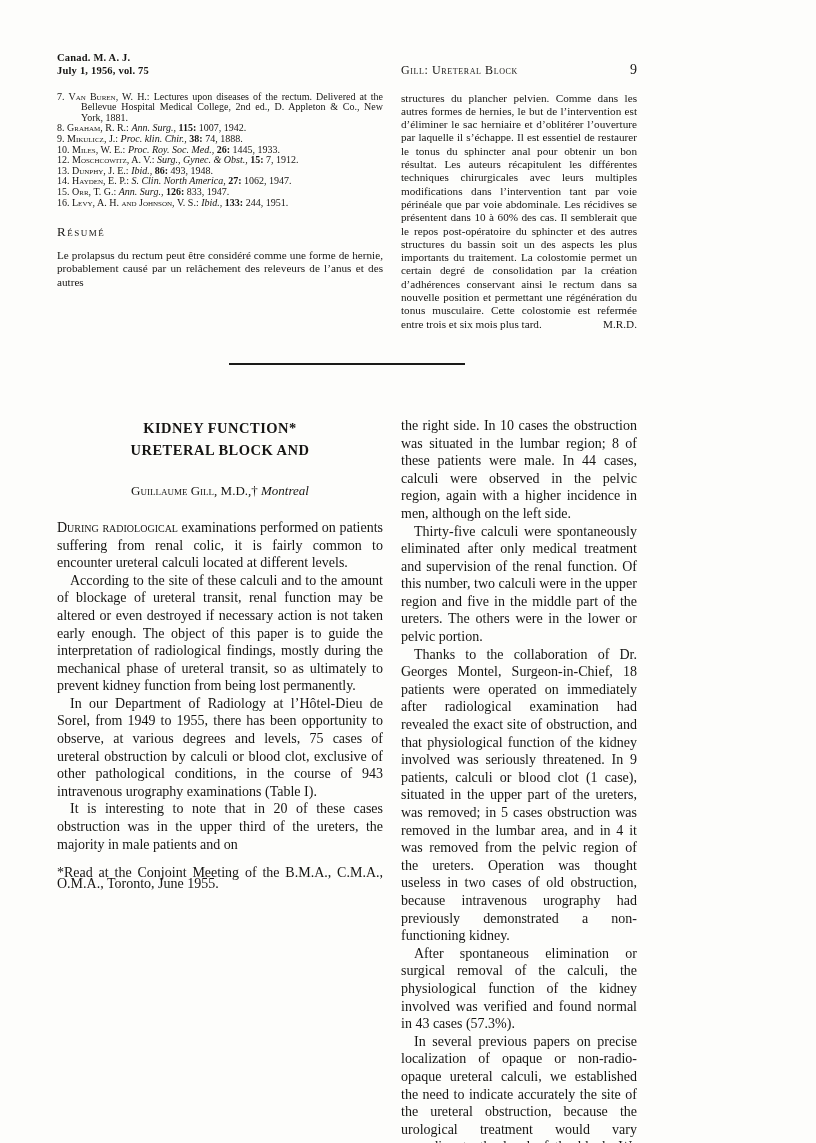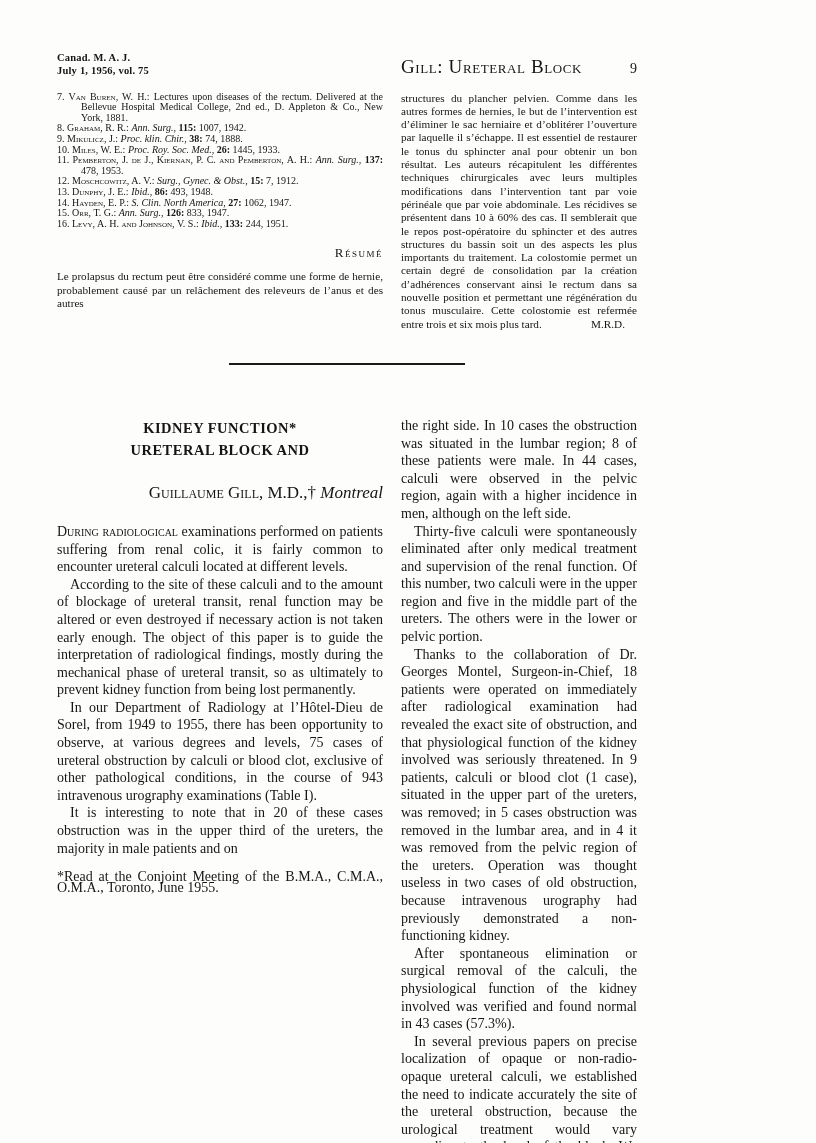--- a/index.html
+++ b/index.html
@@ -31,21 +31,21 @@
     line-height: 1.22;
     letter-spacing: 0.2px;
   }
   .header-right {
     display: flex;
     justify-content: space-between;
     align-items: baseline;
   }
   .running-title {
     font-variant: small-caps;
-    font-size: 19px;
+    font-size: 12px;
     letter-spacing: 0.6px;
   }
   .page-num { font-size: 14px; }
 
   
   .top-section { margin-top: 14px; }
   .refs { font-size: 10px; line-height: 10.6px; }
   .ref {
     padding-left: 24px;
     text-indent: -24px;
@@ -54,31 +54,31 @@
   }
   .ref-num { }
   .ref-authors { font-variant: small-caps; }
   .ref-source { font-style: italic; }
   .ref-vol { font-weight: bold; }
   .resume-heading {
     font-variant: small-caps;
     font-weight: normal;
     font-size: 13px;
     letter-spacing: 1.5px;
-    text-align: right;
+    text-align: left;
     margin: 16px 0 9px 0;
   }
   .resume-text {
     font-size: 11.2px;
     line-height: 13.3px;
     text-align: justify;
     margin: 0;
   }
   .resume-right { position: relative; }
-  .sig { position: absolute; right: 12px; bottom: 0; }
+  .sig { position: absolute; right: 0; bottom: 0; }
 
   
   .divider {
     width: 236px;
     height: 2px;
     background: #1a1a18;
     margin: 32px auto 0 auto;
   }
 
   
@@ -86,22 +86,22 @@
   .article-title {
     margin: 0;
     text-align: center;
     font-size: 14.5px;
     font-weight: bold;
     letter-spacing: 0.5px;
     line-height: 22px;
   }
   .title-line { display: block; }
   .article-author {
-    text-align: right;
-    font-size: 17px;
+    text-align: center;
+    font-size: 13px;
     margin-top: 22px;
   }
   .author-name { font-variant: small-caps; }
   .author-place { font-style: italic; }
   .body-p {
     font-size: 14px;
     line-height: 17.6px;
     text-align: justify;
     margin: 0;
   }
@@ -157,27 +157,20 @@
           <span class="ref-source">Proc. klin. Chir.,</span>
           <span class="ref-vol">38:</span>
           <span class="ref-rest">74, 1888.</span>
         </div>
         <div class="ref">
           <span class="ref-num">10.</span>
           <span class="ref-authors">Miles, W. E.:</span>
           <span class="ref-source">Proc. Roy. Soc. Med.,</span>
           <span class="ref-vol">26:</span>
           <span class="ref-rest">1445, 1933.</span>
-        </div>
-        <div class="ref">
-          <span class="ref-num">11.</span>
-          <span class="ref-authors">Pemberton, J. de J., Kiernan, P. C. and Pemberton, A. H.:</span>
-          <span class="ref-source">Ann. Surg.,</span>
-          <span class="ref-vol">137:</span>
-          <span class="ref-rest">478, 1953.</span>
         </div>
         <div class="ref">
           <span class="ref-num">12.</span>
           <span class="ref-authors">Moschcowitz, A. V.:</span>
           <span class="ref-source">Surg., Gynec. &amp; Obst.,</span>
           <span class="ref-vol">15:</span>
           <span class="ref-rest">7, 1912.</span>
         </div>
         <div class="ref">
           <span class="ref-num">13.</span>

